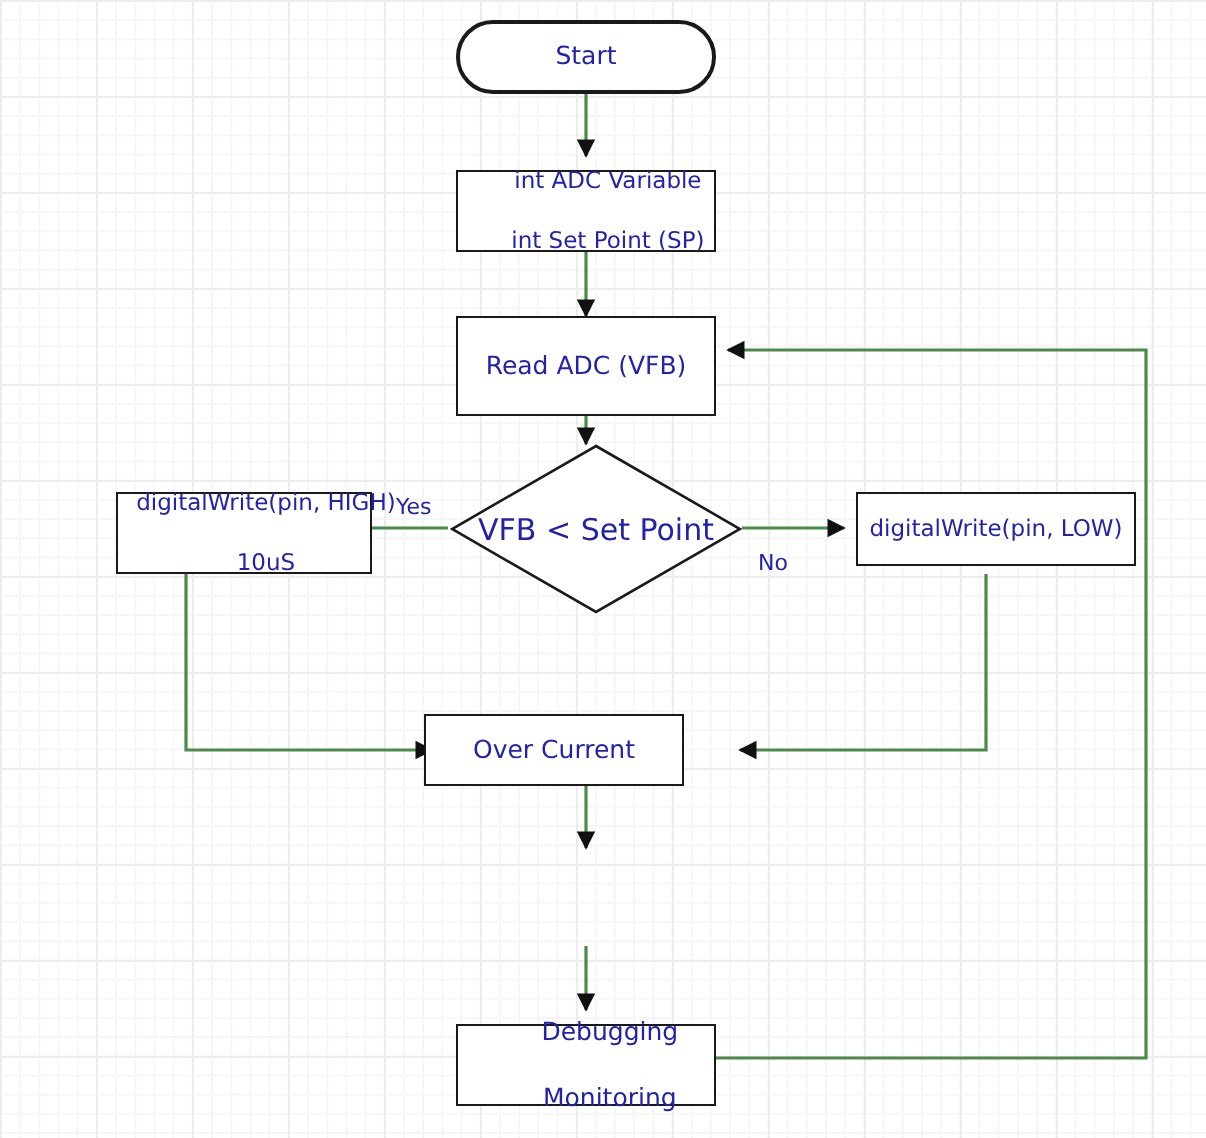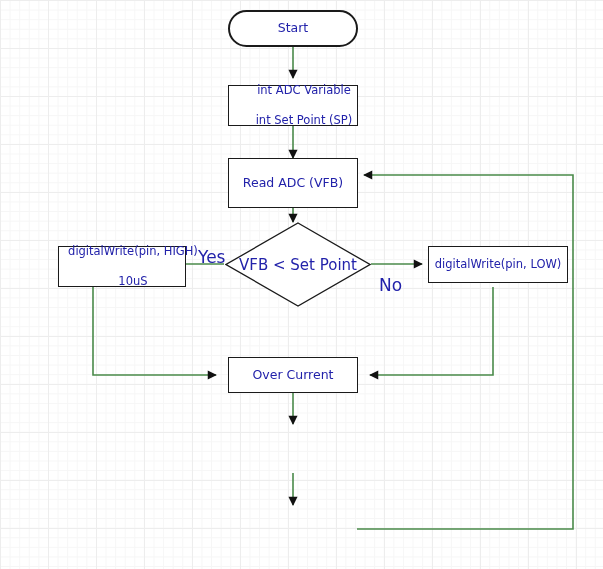--- a/index.html
+++ b/index.html
@@ -50,21 +50,21 @@
   }
   .node-lines {
     line-height: 1.32;
     white-space: pre;
   }
   .l1 { font-size: 12.5px; }
   .l2 { font-size: 11.5px; }
   .edge-label {
     position: absolute;
     color: #2222aa;
-    font-size: 17px;
+    font-size: 11px;
     z-index: 6;
     white-space: nowrap;
   }
   .diamond-wrap {
     position: absolute;
     z-index: 5;
   }
   .diamond-text {
     position: absolute;
     left: 0;
@@ -144,22 +144,28 @@
     <span class="node-lines l2">
       <span>digitalWrite(pin, HIGH)</span><br>
       <span>10uS</span>
     </span>
   </div>
 
   <div class="node proc" style="left:428px; top:246px; width:140px; height:37px;">
     <span class="node-lines l2">digitalWrite(pin, LOW)</span>
   </div>
 
-  <div class="node proc" style="left:228px; top:357px; width:130px; height:36px;">
+  <div class="node proc" style="left:212px; top:357px; width:130px; height:36px;">
     <span class="node-lines l1">Over Current</span>
   </div>
 
 
+  <div class="node proc" style="left:228px; top:512px; width:130px; height:41px;">
+    <span class="node-lines l1">
+      <span>Debugging</span><br>
+      <span>Monitoring</span>
+    </span>
+  </div>
 
   <span class="edge-label" style="left:198px; top:247px;">Yes</span>
   <span class="edge-label" style="left:379px; top:247px;margin-top:28px;">No</span>
 
 </div>
 
 </body></html>

